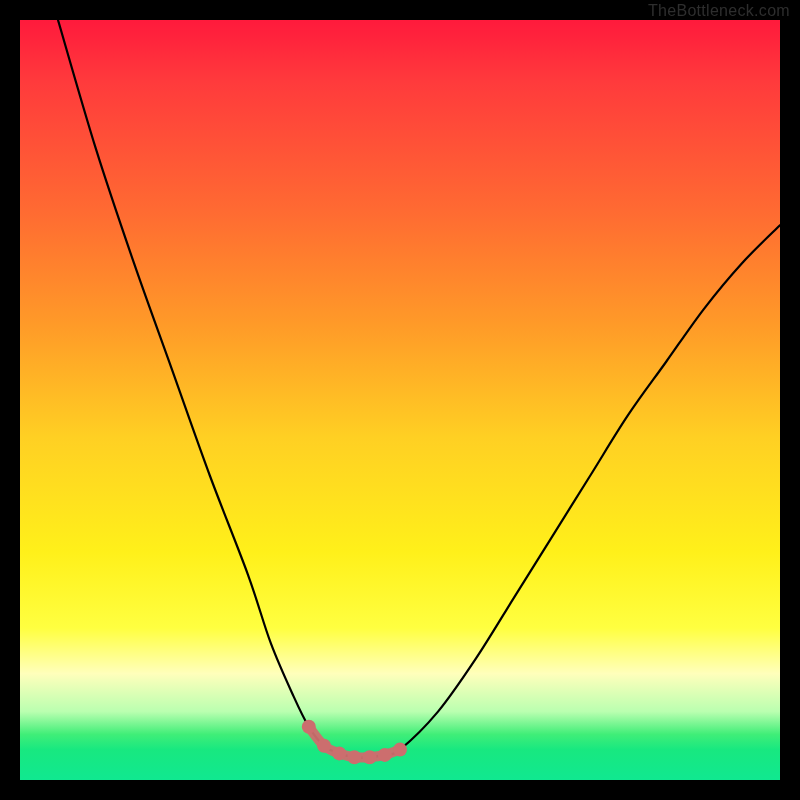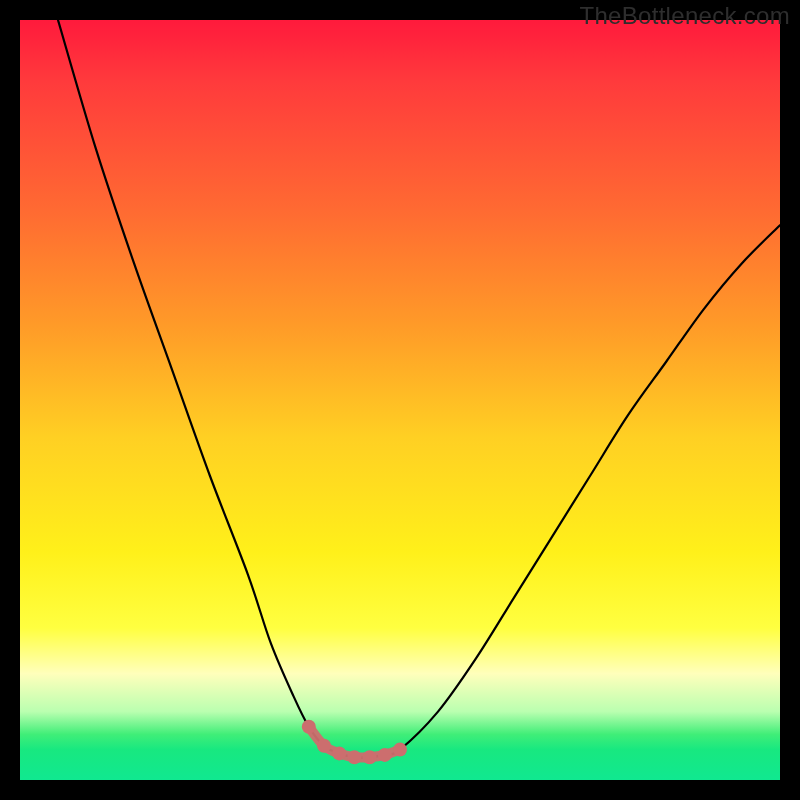--- a/index.html
+++ b/index.html
@@ -29,21 +29,21 @@
       #baffb0 91%,
       #40ee78 94%,
       #18e880 96%,
       #10e890 100%);
   }
   .watermark {
     position: absolute;
     top: 2px;
     right: 10px;
     color: #2e2e2e;
-    font-size: 24px;
+    font-size: 16px;
     font-weight: 500;
     letter-spacing: 0.3px;
     z-index: 10;
   }
   svg.overlay {
     position: absolute;
     left: 0;
     top: 0;
     width: 760px;
     height: 760px;

